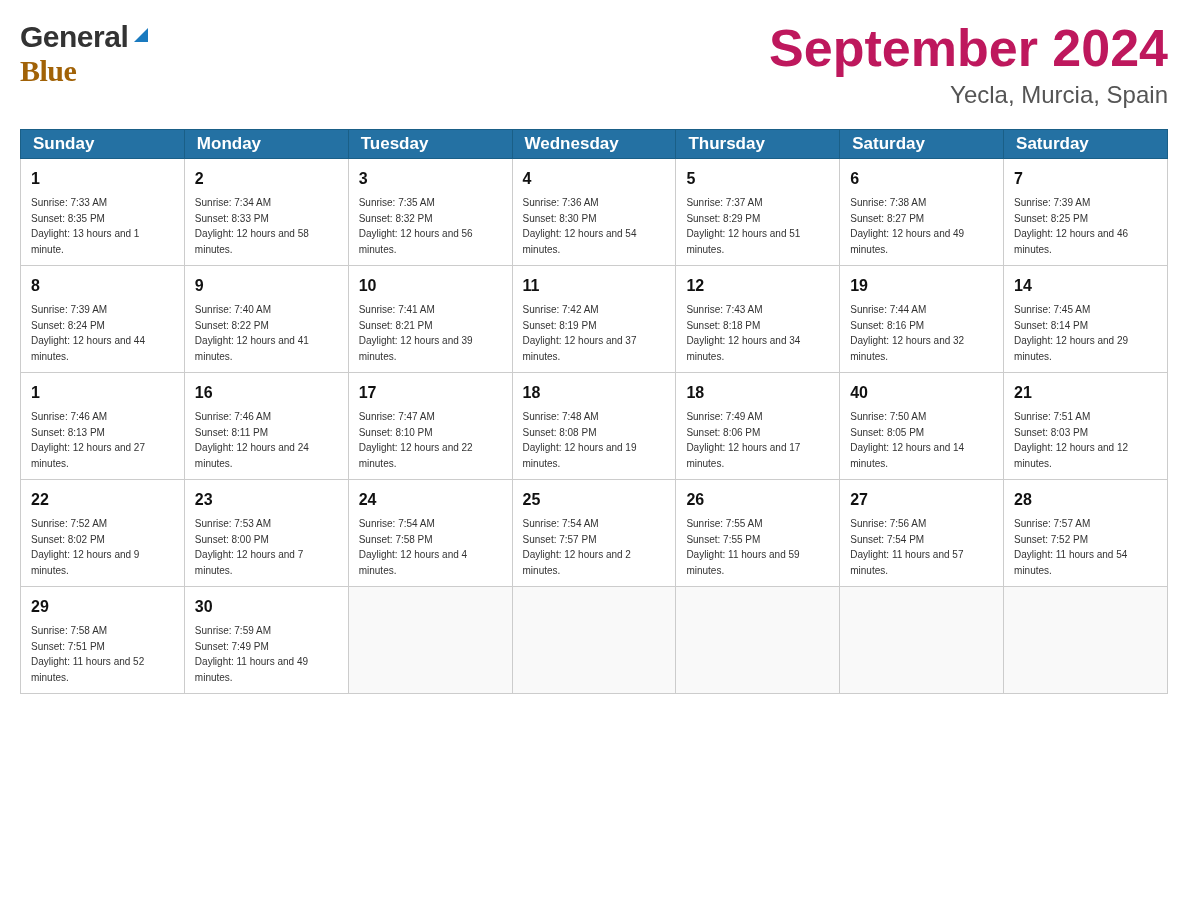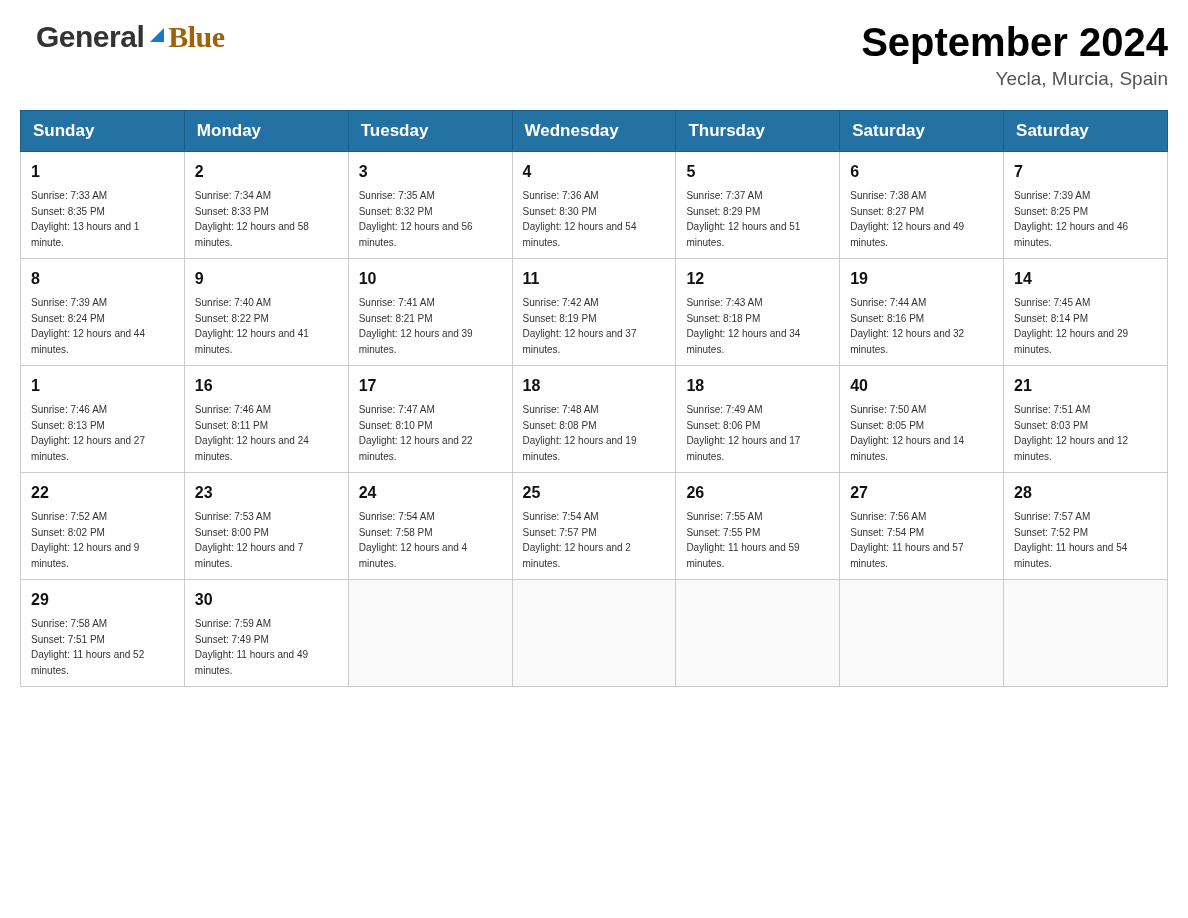--- a/index.html
+++ b/index.html
@@ -11,53 +11,52 @@
       min-height: 918px;
     }
     .header {
       display: flex;
       justify-content: space-between;
       align-items: flex-start;
       margin-bottom: 20px;
     }
     .logo {
       display: flex;
-      flex-direction: row;
+      flex-direction: column;
       align-items: flex-start;
-      margin-left: 16px;
     }
     .logo-text-row {
       display: flex;
       align-items: center;
     }
     .title-block {
       text-align: right;
     }
     .month-title {
-      font-size: 40px;
+      font-size: 52px;
       font-weight: bold;
-      color: #000000;
+      color: #be185d;
       line-height: 1.1;
     }
     .location {
-      font-size: 19px;
+      font-size: 24px;
       color: #555;
       margin-top: 4px;
     }
     .calendar {
       width: 100%;
       border-collapse: collapse;
       border: 1px solid #2471a3;
     }
     .calendar th {
       background-color: #2471a3;
       color: #fff;
       font-size: 17px;
       font-weight: bold;
-      padding: 10px 12px;
+      padding: 4px 12px;
       text-align: left;
       border: 1px solid #1a5f87;
     }
     .calendar td {
       vertical-align: top;
       padding: 8px 10px;
       border: 1px solid #ccc;
       width: calc(100% / 7);
       min-height: 110px;
       font-size: 13.5px;

